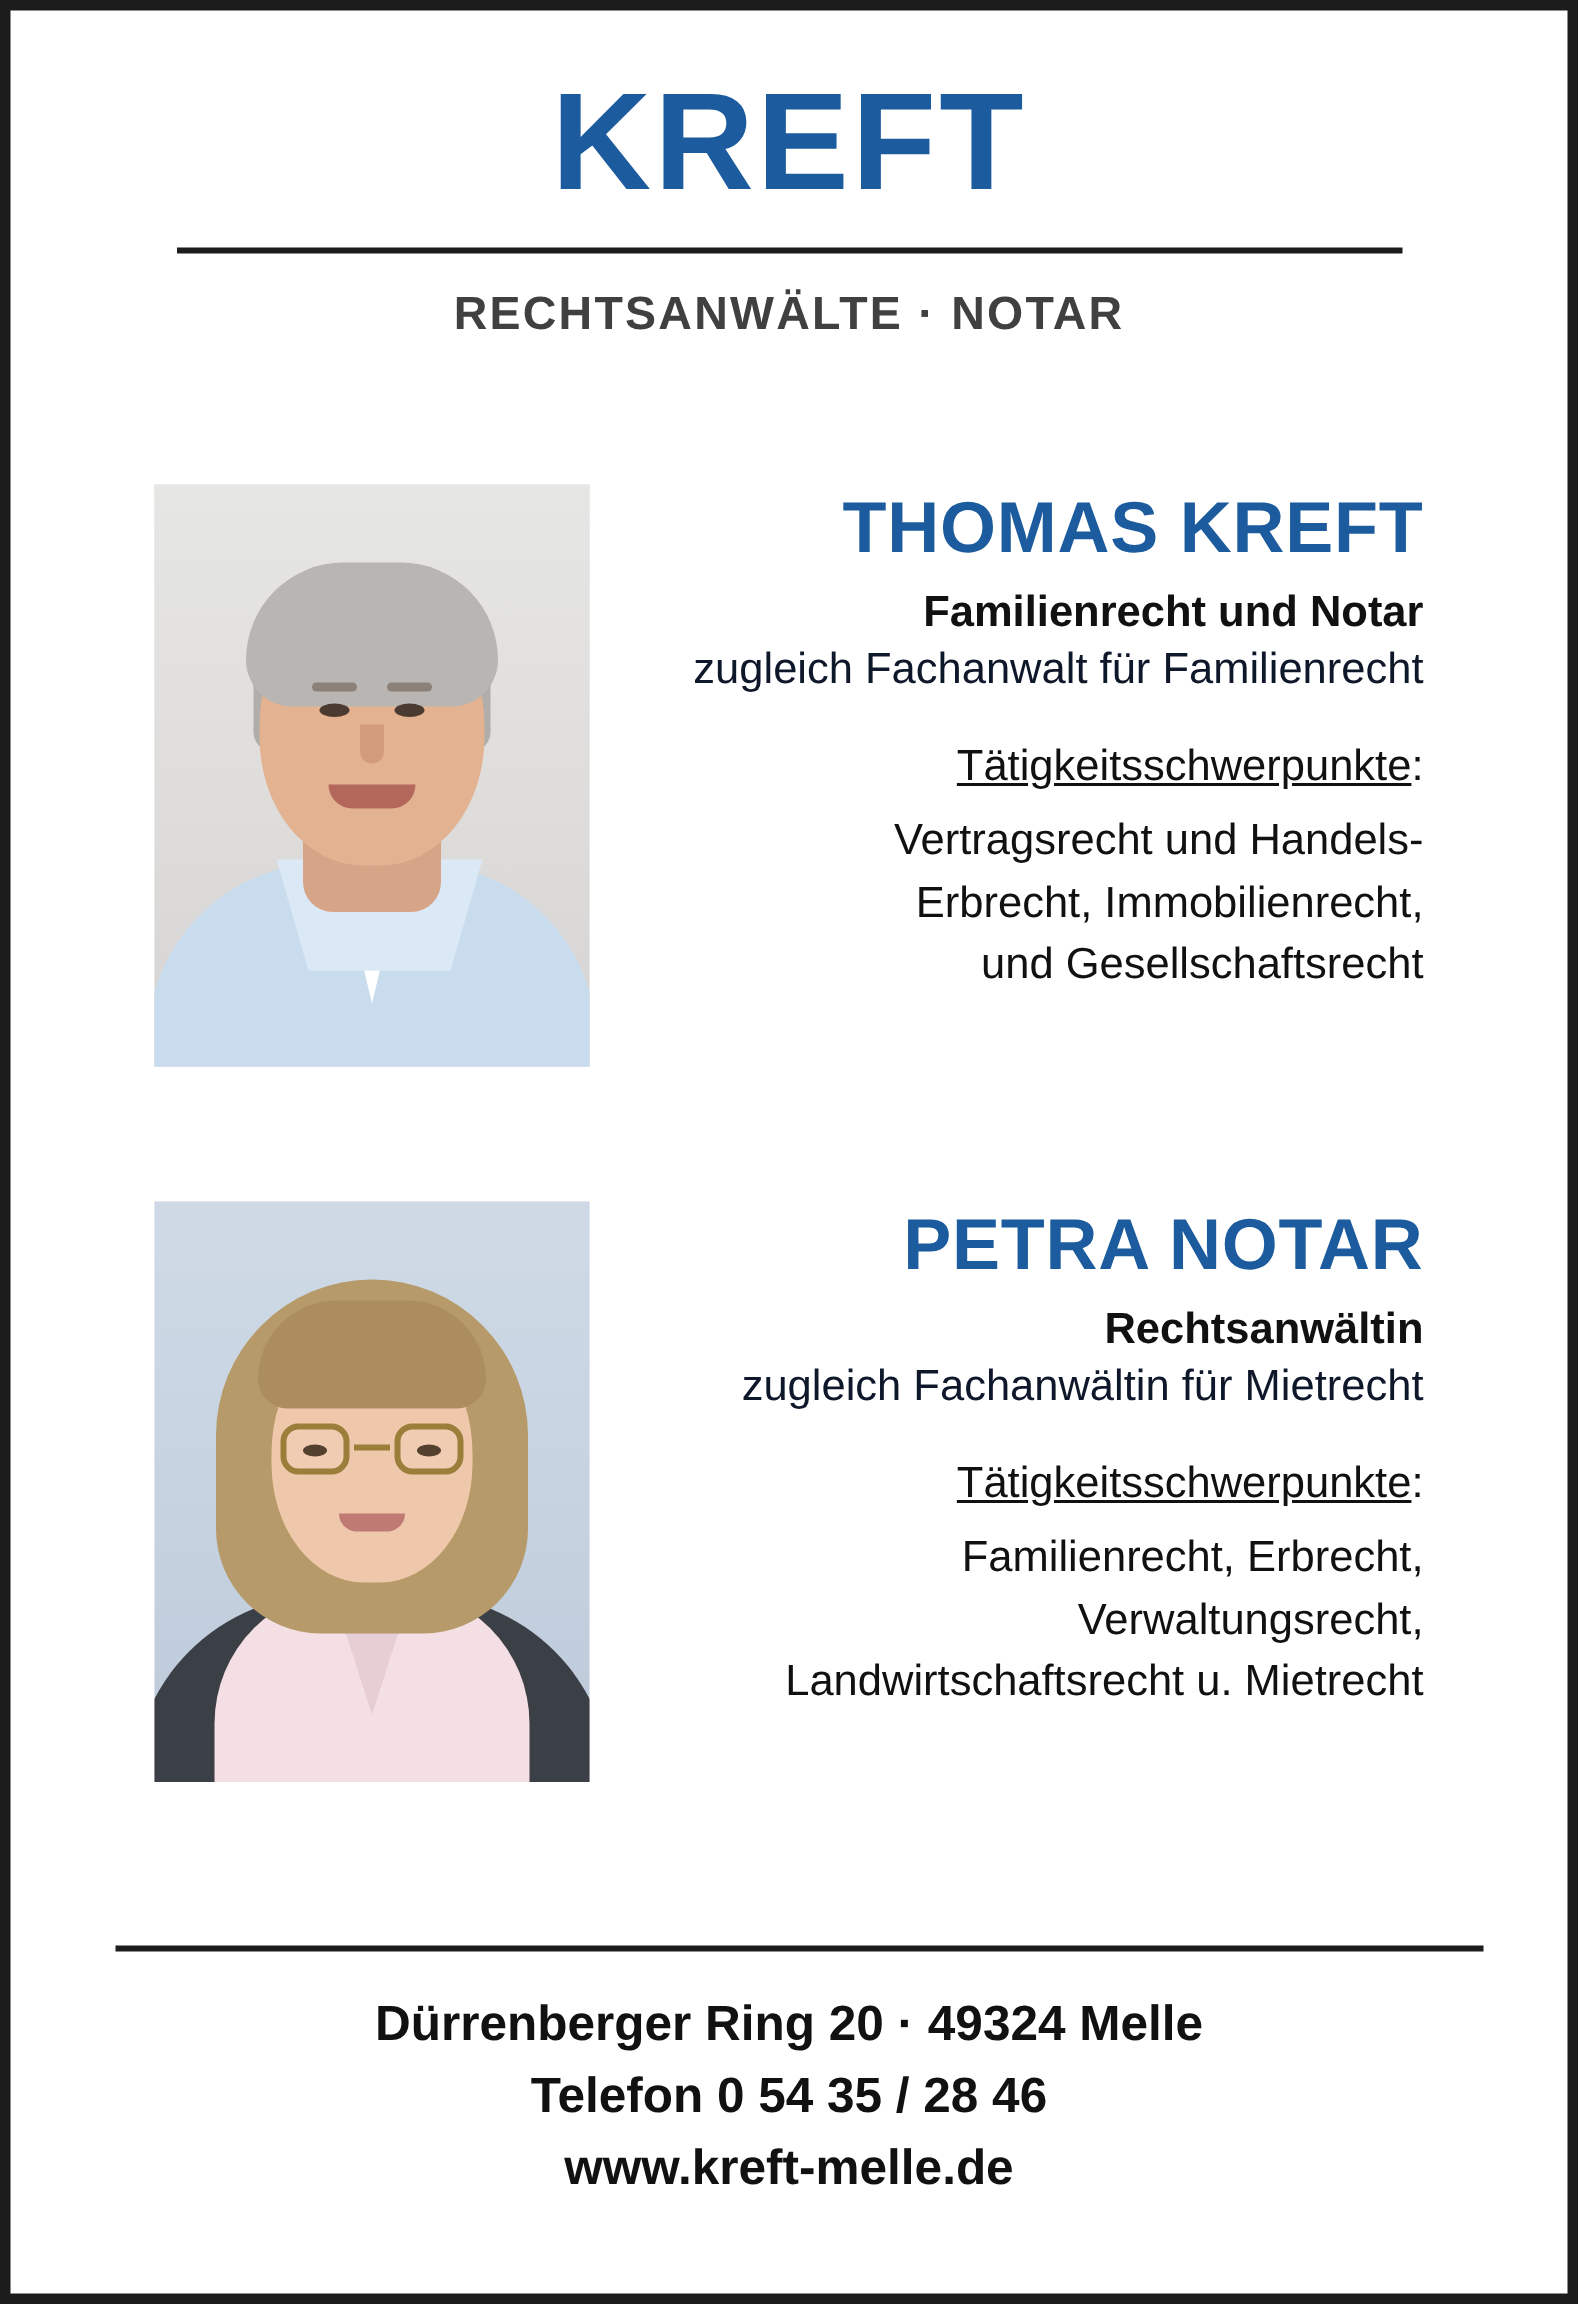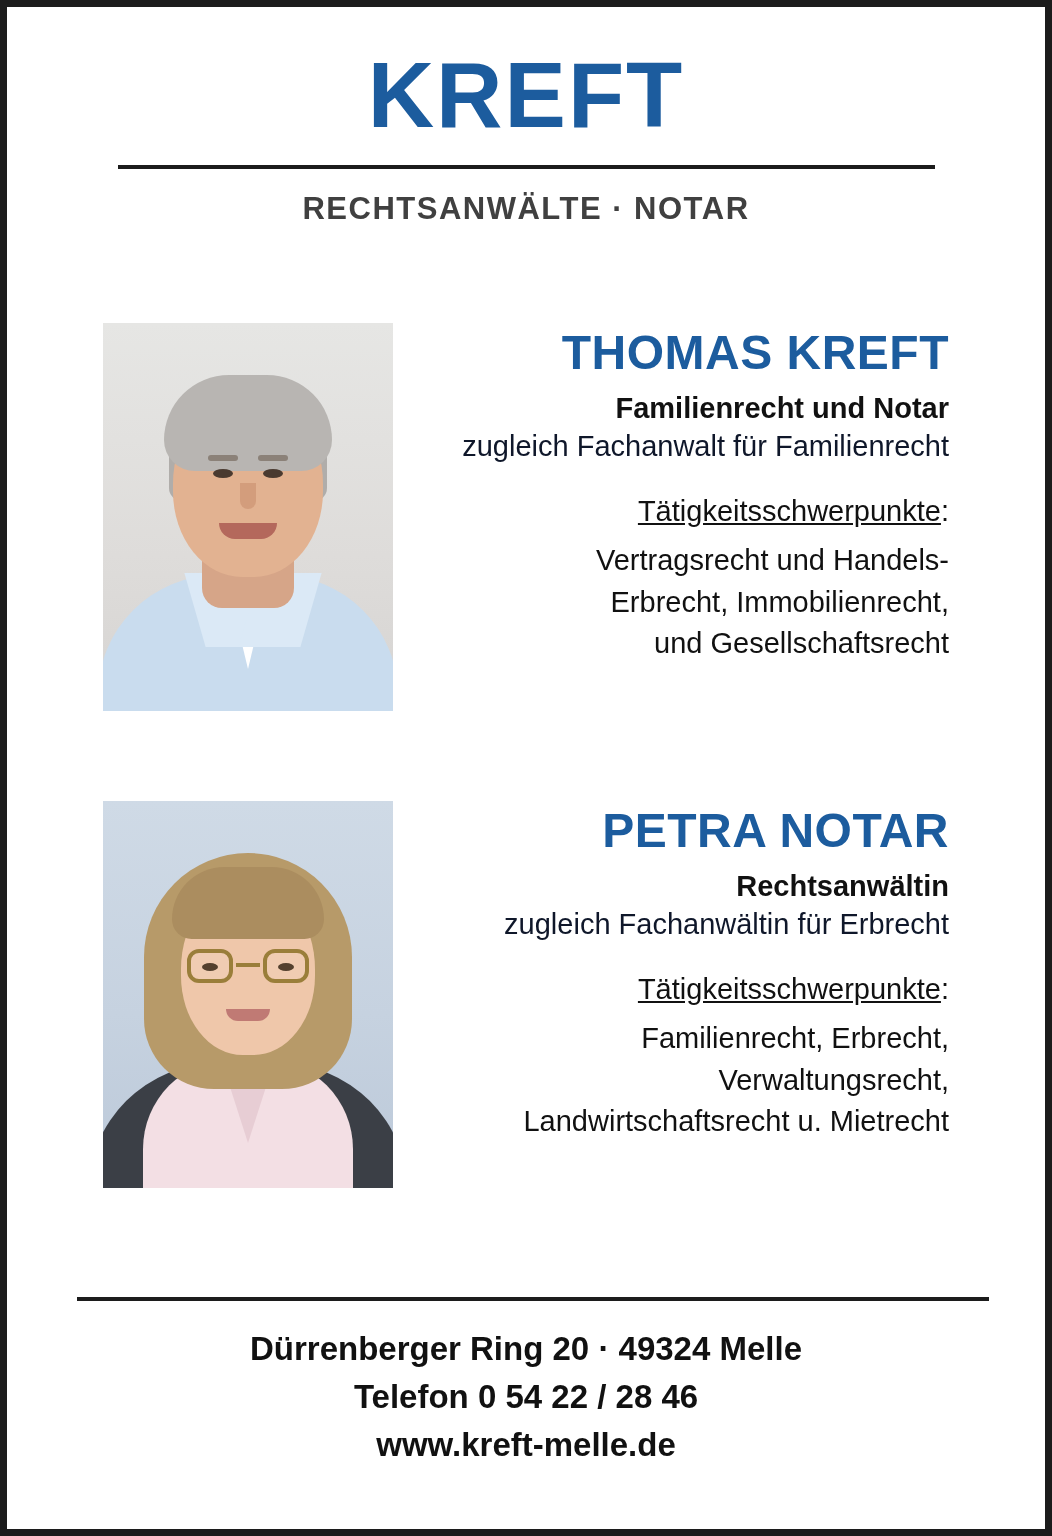--- a/index.html
+++ b/index.html
@@ -365,31 +365,31 @@
         <div class="p2-glass-l"></div>
         <div class="p2-glass-r"></div>
         <div class="p2-bridge"></div>
         <div class="p2-eye-l"></div>
         <div class="p2-eye-r"></div>
         <div class="p2-mouth"></div>
       </div>
       <div class="person-text">
         <div class="person-name">PETRA NOTAR</div>
         <div class="person-role">Rechtsanwältin</div>
-        <div class="person-role2">zugleich Fachanwältin für Erbrecht</div>
+        <div class="person-role2">zugleich Fachanwältin für Mietrecht</div>
         <div class="focus-label"><span class="ul">Tätigkeitsschwerpunkte</span><span>:</span></div>
         <div class="focus-list">
           <div>Familienrecht, Erbrecht,</div>
           <div>Verwaltungsrecht,</div>
           <div>Landwirtschaftsrecht u. Mietrecht</div>
         </div>
       </div>
     </div>
 
   </div>
 
   <div class="footer-rule"></div>
   <div class="footer">
     <div>Dürrenberger Ring 20 · 49324 Melle</div>
-    <div>Telefon 0 54 22 / 28 46</div>
+    <div>Telefon 0 54 35 / 28 46</div>
     <div>www.kreft-melle.de</div>
   </div>
 </div>
 
 </body></html>

